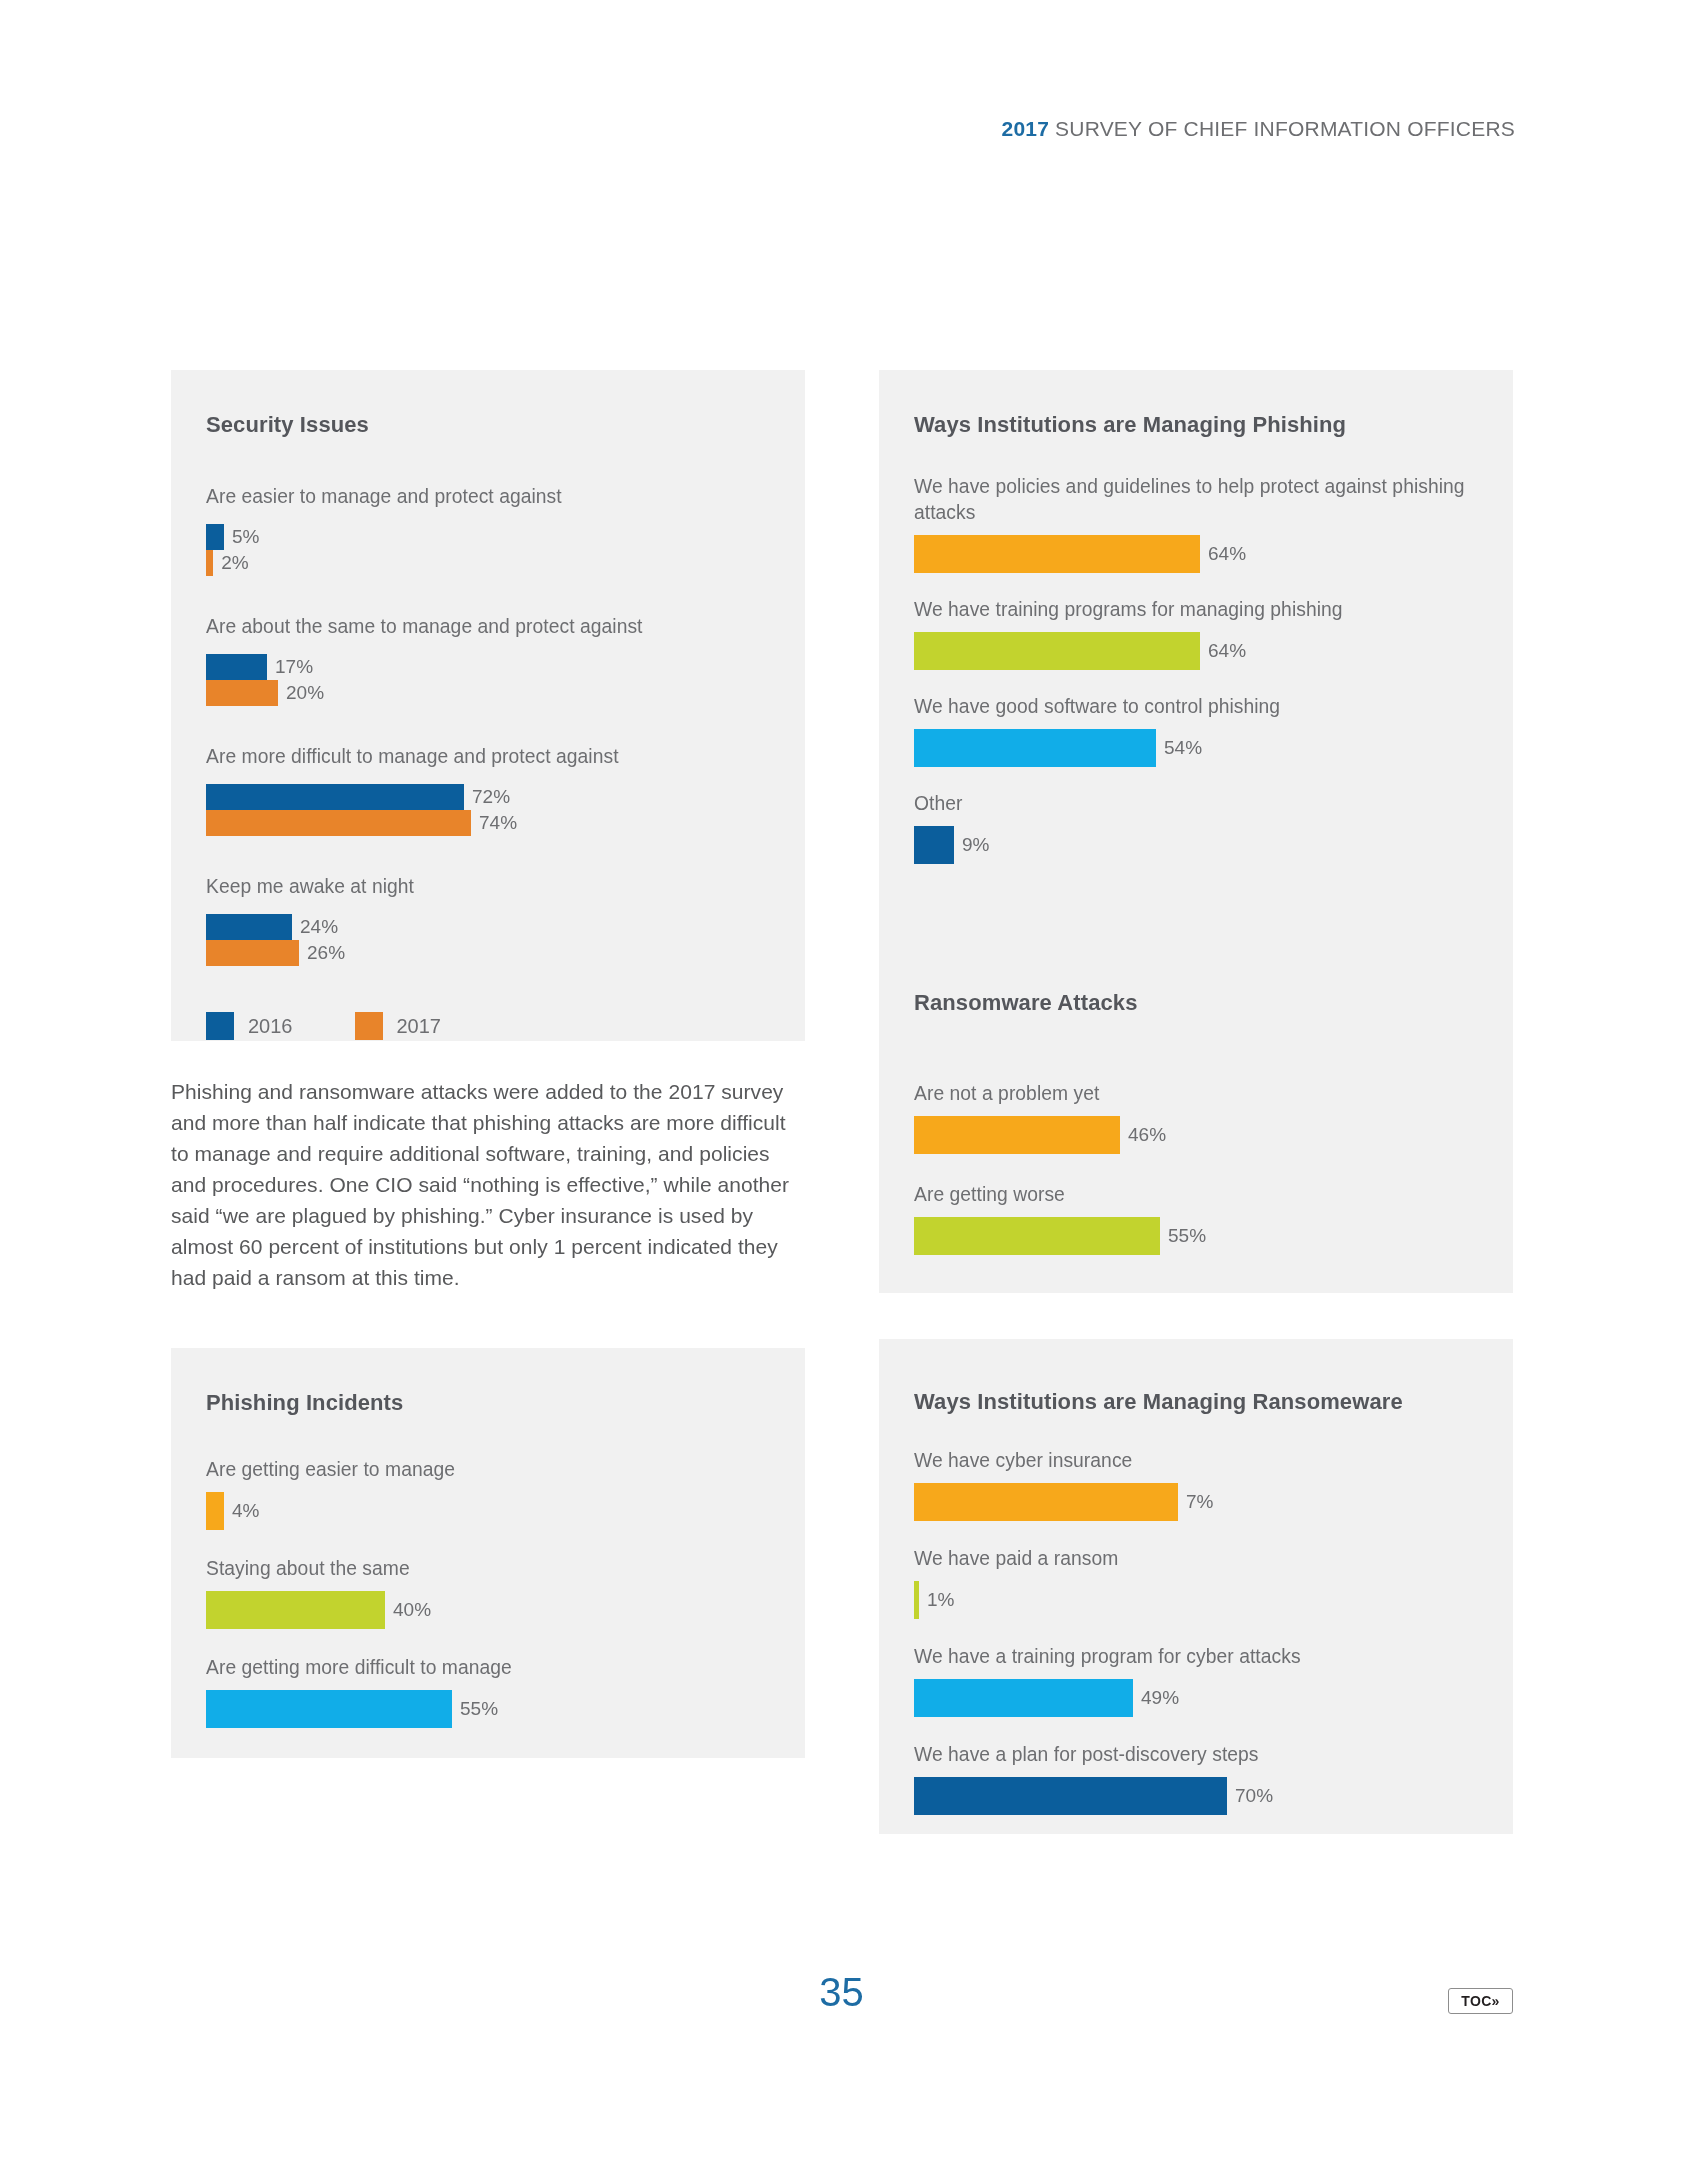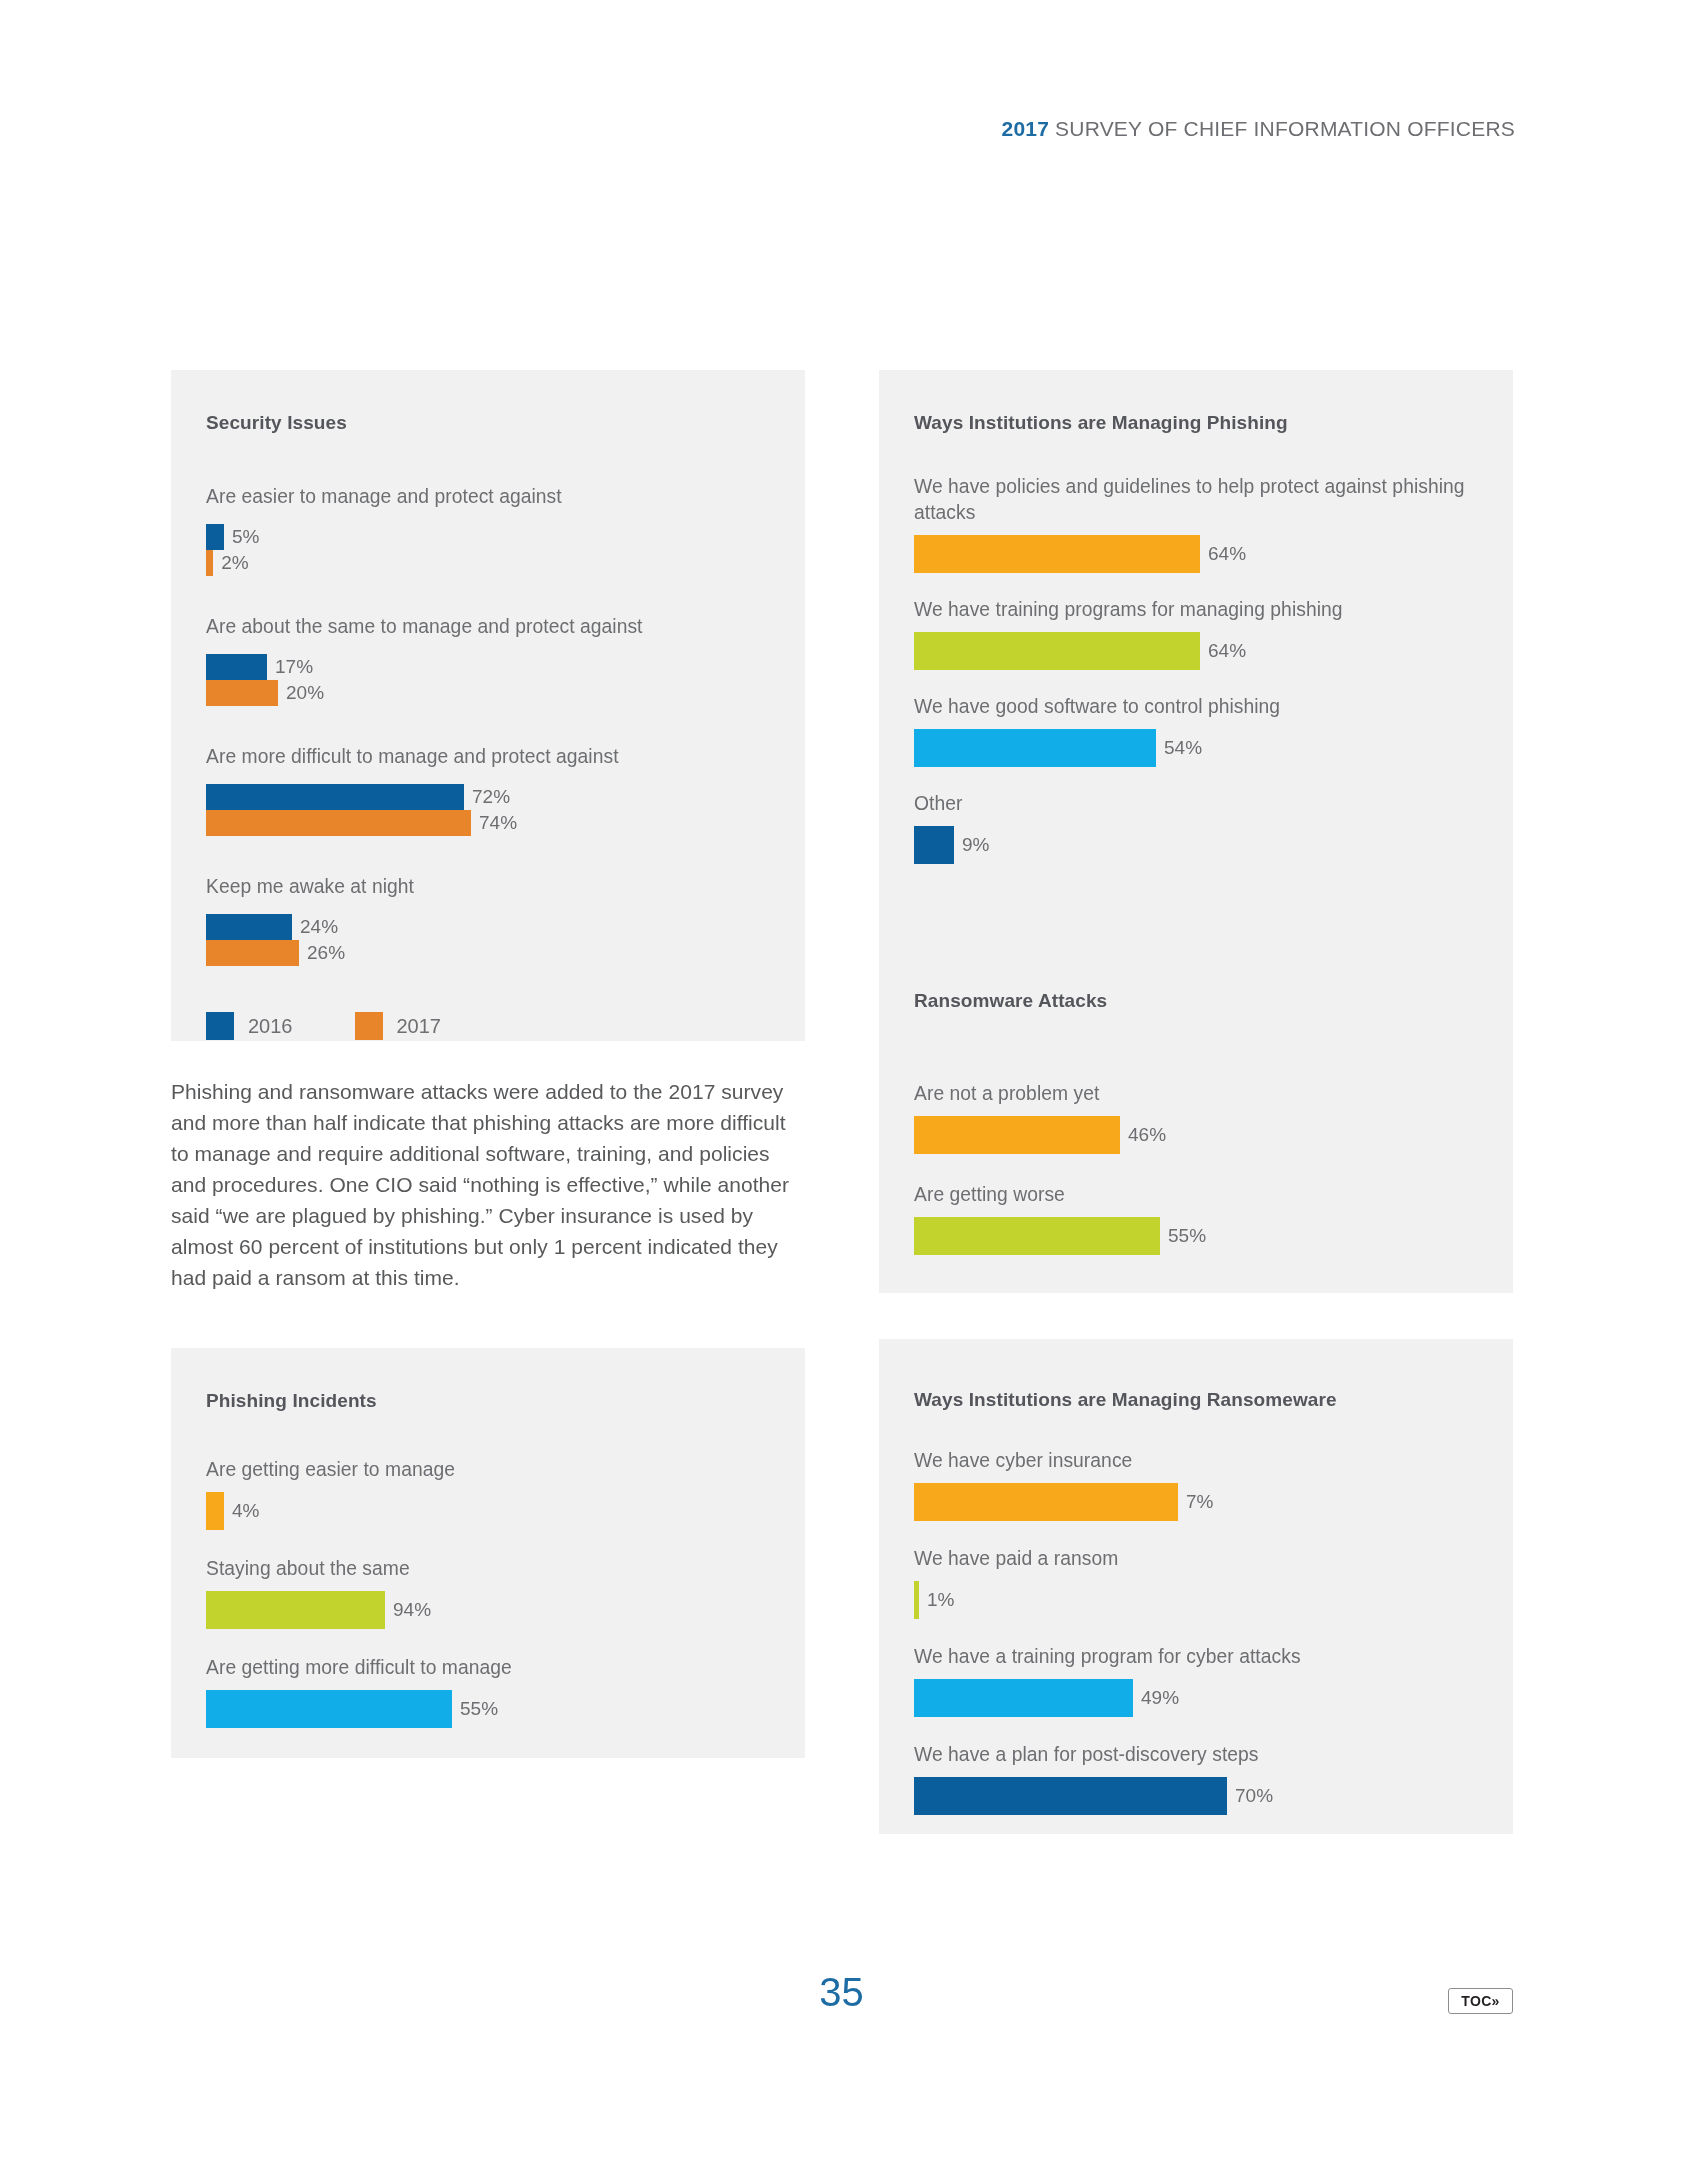--- a/index.html
+++ b/index.html
@@ -17,21 +17,21 @@
   }
   .header .yr{color:#1d6ca4;font-weight:700;}
   .header .rest{color:#6d6e71;}
 
   
   .col-left{position:absolute;left:171px;top:0;width:634px;}
   .col-right{position:absolute;left:879px;top:0;width:634px;}
 
   .panel{background:#f1f1f1;box-sizing:border-box;}
   .panel-title{
-    font-weight:700;font-size:19px;color:#54565b;
+    font-weight:700;font-size:22px;color:#54565b;
     letter-spacing:0.1px;
   }
   .cat-label{
     font-size:19.3px;color:#6d6e71;line-height:26px;
     letter-spacing:0.05px;
   }
 
   
   .bar-row{display:flex;align-items:center;}
   .bar{height:27px;display:block;}
@@ -159,21 +159,21 @@
           <div class="cat-label">Are getting easier to manage</div>
           <div class="bar-row">
             <span class="bar" style="width: 18px; background: rgb(247, 168, 27); height: 38px;"></span>
             <span class="bar-val">4%</span>
           </div>
         </div>
         <div class="srow" style="margin-top: 26px;">
           <div class="cat-label">Staying about the same</div>
           <div class="bar-row">
             <span class="bar" style="width: 179px; background: rgb(194, 211, 46); height: 38px;"></span>
-            <span class="bar-val">94%</span>
+            <span class="bar-val">40%</span>
           </div>
         </div>
         <div class="srow" style="margin-top: 26px;">
           <div class="cat-label">Are getting more difficult to manage</div>
           <div class="bar-row">
             <span class="bar" style="width: 246px; background: rgb(17, 173, 232); height: 38px;"></span>
             <span class="bar-val">55%</span>
           </div>
         </div>
       </div>

